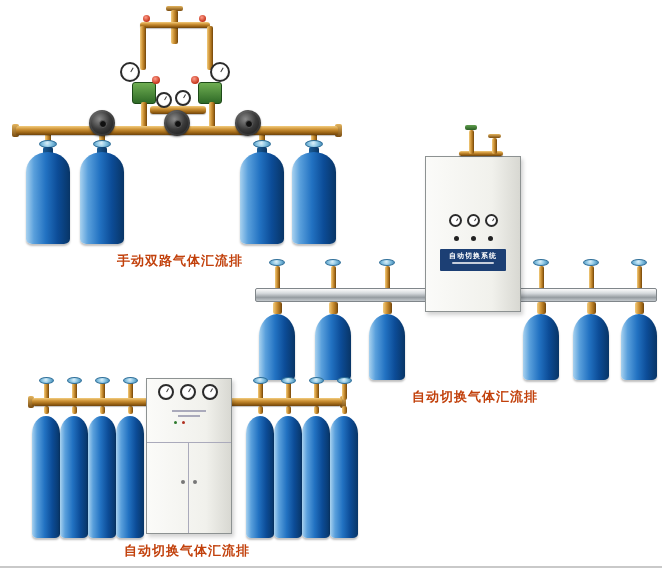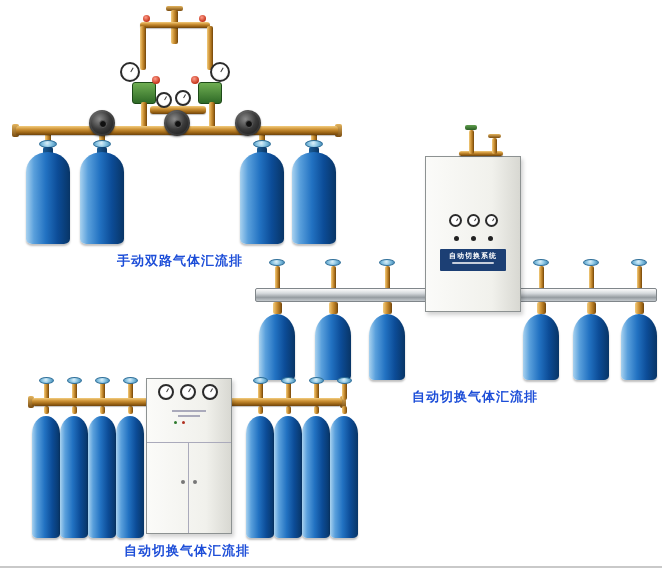--- a/index.html
+++ b/index.html
@@ -33,21 +33,21 @@
   .knob-red { background:radial-gradient(circle at 40% 35%, #ff9b8a, #c43318 70%); border-radius:50%; }
   .knob-green { background:linear-gradient(180deg,#5f9e4d,#2d5f26); border-radius:2px; }
 
   
   .cabinet { background:linear-gradient(90deg,#fbfbf9 0%,#f1f1ec 70%,#d8d8d2 100%); border:1px solid #8d9292; box-shadow:2px 3px 4px rgba(0,0,0,.18); box-sizing:border-box; }
   .plate { background:#1c3f74; color:#fff; text-align:center; font-size:7px; font-weight:bold; letter-spacing:1px; line-height:13px; border-radius:1px; }
   .plate-sub { background:rgba(255,255,255,.75); height:2px; margin:0 auto; width:42px; border-radius:1px; }
   .thin-line { background:#aab; }
   .dot { border-radius:50%; }
 
-  .caption { font-weight:bold; font-size:13px; color:#1d4ed8; text-align:center; letter-spacing:1px; white-space:nowrap; }
+  .caption { font-weight:bold; font-size:13px; color:#c2410c; text-align:center; letter-spacing:1px; white-space:nowrap; }
   .page-rule { background:#c9c9c9; }
 </style>
 </head>
 <body>
 
 <div id="stage">
 
   <div class="scene" style="left:10px; top:6px; width:335px; height:262px;">
 
     <div class="abs brass-cap" style="left:156px; top:0; width:17px; height:5px;"></div>

